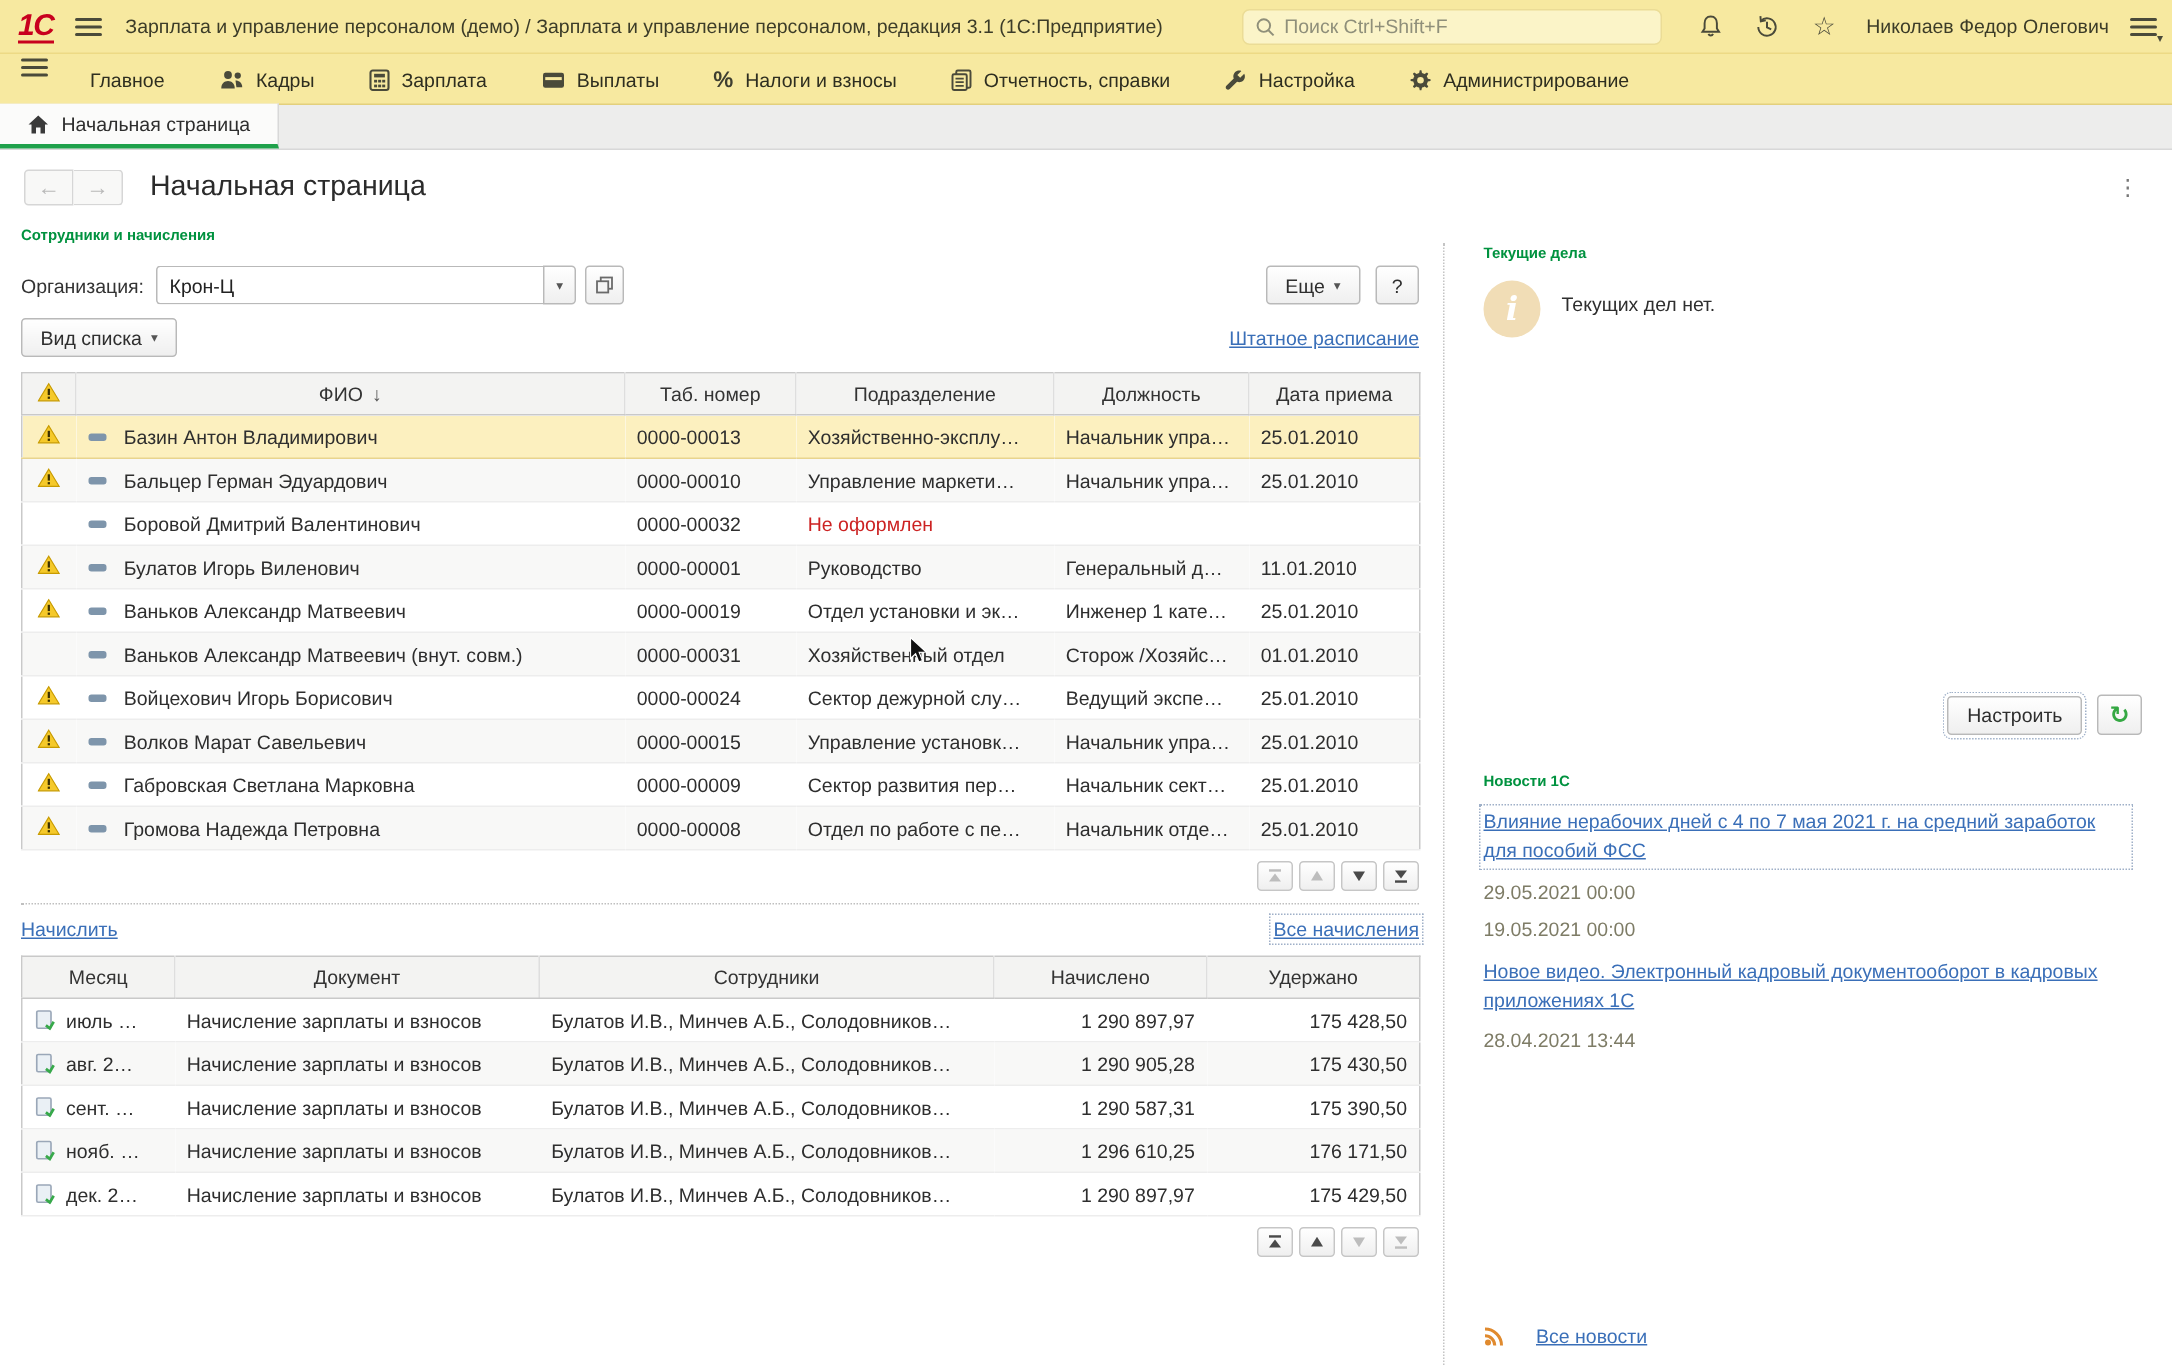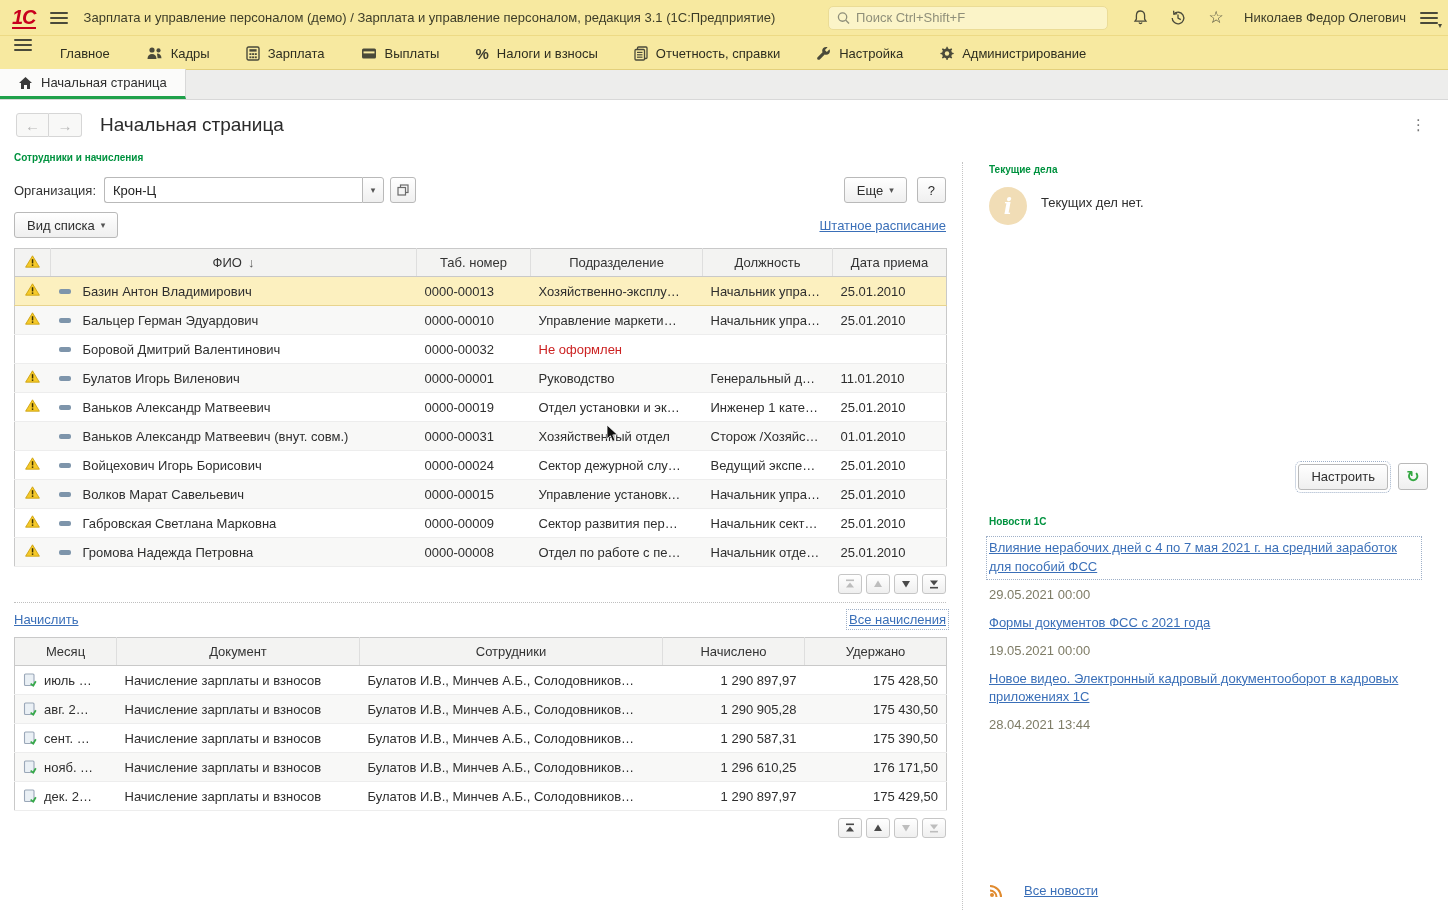--- a/index.html
+++ b/index.html
@@ -612,21 +612,20 @@
       <div class="configrow">
         <span class="btn dotfocus">Настроить</span>
         <span class="refreshbtn">
             <span>↻</span>
           </span>
       </div>
 
       <div class="sechead newshead">Новости 1С</div>
       <a class="link newsitem dotfocus">Влияние нерабочих дней с 4 по 7 мая 2021 г. на средний заработок для пособий ФСС</a>
       <div class="newsdate">29.05.2021 00:00</div>
-      <a class="link newsitem">Формы документов ФСС с 2021 года</a>
       <div class="newsdate">19.05.2021 00:00</div>
       <a class="link newsitem">Новое видео. Электронный кадровый документооборот в кадровых приложениях 1С</a>
       <div class="newsdate">28.04.2021 13:44</div>
 
       <div class="allnews">
         <svg width="15" height="15" viewBox="0 0 15 15">
             <circle cx="3" cy="12" r="2" fill="#E08A2E"></circle>
             <path d="M1 7.5 A6.5 6.5 0 0 1 7.5 14" fill="none" stroke="#E08A2E" stroke-width="2"></path>
             <path d="M1 3 A11 11 0 0 1 12 14" fill="none" stroke="#E08A2E" stroke-width="2"></path>
           </svg>

